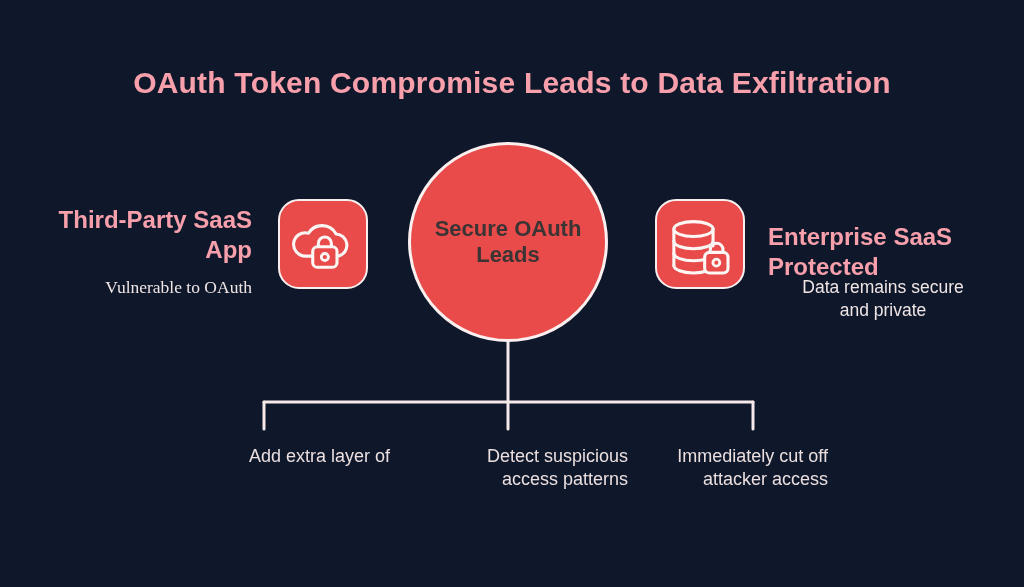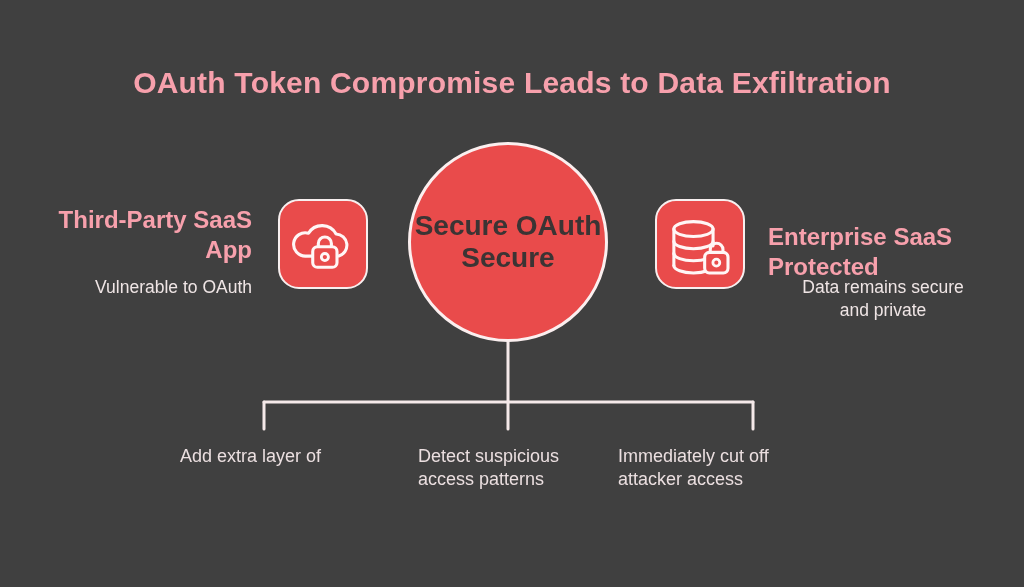--- a/index.html
+++ b/index.html
@@ -1,49 +1,49 @@
 <!DOCTYPE html>
 <html><head>
 <meta charset="utf-8">
 <style>
   * { margin:0; padding:0; box-sizing:border-box; }
   html,body { background:#2e2828; }
   body { font-family:"Liberation Sans", sans-serif; }
   .canvas {
     position:relative; width:1024px; height:587px;
-    background:#404040; overflow:hidden;
+    background:#0f172a; overflow:hidden;
   }
   .title {
     position:absolute; top:66px; left:0; width:100%;
     text-align:center; font-size:30px; font-weight:bold;
     color:#F7A0AC; letter-spacing:0.2px;
   }
   .center-circle {
     position:absolute; left:408px; top:142px; width:200px; height:200px;
     border-radius:50%; background:#E94B4B; border:3px solid #FBEFEF;
     display:flex; align-items:center; justify-content:center; text-align:center;
   }
-  .center-label { font-size:28px; font-weight:bold; color:#3B3434; line-height:1.16; }
+  .center-label { font-size:22px; font-weight:bold; color:#3B3434; line-height:1.16; }
   .icon-tile {
     position:absolute; width:90px; height:90px; border-radius:21px;
     background:#E94B4B; border:2.5px solid #F7EFEF;
     display:flex; align-items:center; justify-content:center;
   }
   .icon-tile svg { width:84px; height:84px; display:block; }
   .tile-left  { left:278px; top:199px; }
   .tile-right { left:655px; top:199px; }
   .side-heading { position:absolute; font-size:24px; font-weight:bold; color:#F7A0AC; line-height:1.26; }
   .side-desc    { position:absolute; font-size:17.5px; color:#EFE5E5; line-height:1.3; }
   .left-heading { left:30px;  top:205px; width:222px; text-align:right; }
-  .left-desc    { left:30px;  top:276px; width:222px; text-align:right; }
+  .left-desc    { left:30px;  top:276px; width:222px; text-align:right;font-family:Liberation Serif, serif; }
   .right-heading{ left:768px; top:222px; width:230px; text-align:left; }
   .right-desc   { left:768px; top:276px; width:230px; text-align:center; }
   .connectors   { position:absolute; left:0; top:0; width:1024px; height:587px; pointer-events:none; }
   .branch-label {
-    position:absolute; top:445px; width:210px; text-align:left;
+    position:absolute; top:445px; width:210px; text-align:right;
     font-size:18px; color:#EBDFE0; line-height:1.28;
   }
   .branch-1 { left:180px; }
   .branch-2 { left:418px; }
   .branch-3 { left:618px; }
 </style>
 </head>
 <body>
 
 <div class="canvas">
@@ -55,21 +55,21 @@
       <line x1="508" y1="342" x2="508" y2="429"></line>
       <line x1="264" y1="402" x2="753" y2="402"></line>
       <line x1="264" y1="402" x2="264" y2="429"></line>
       <line x1="753" y1="402" x2="753" y2="429"></line>
     </g>
   </svg>
 
   <div class="center-circle">
     <div class="center-label">
       <div>Secure OAuth</div>
-      <div>Secure</div>
+      <div>Leads</div>
     </div>
   </div>
 
   <div class="side-heading left-heading">
     <div>Third-Party SaaS</div>
     <div>App</div>
   </div>
   <div class="side-desc left-desc">
     <div>Vulnerable to OAuth</div>
   </div>

